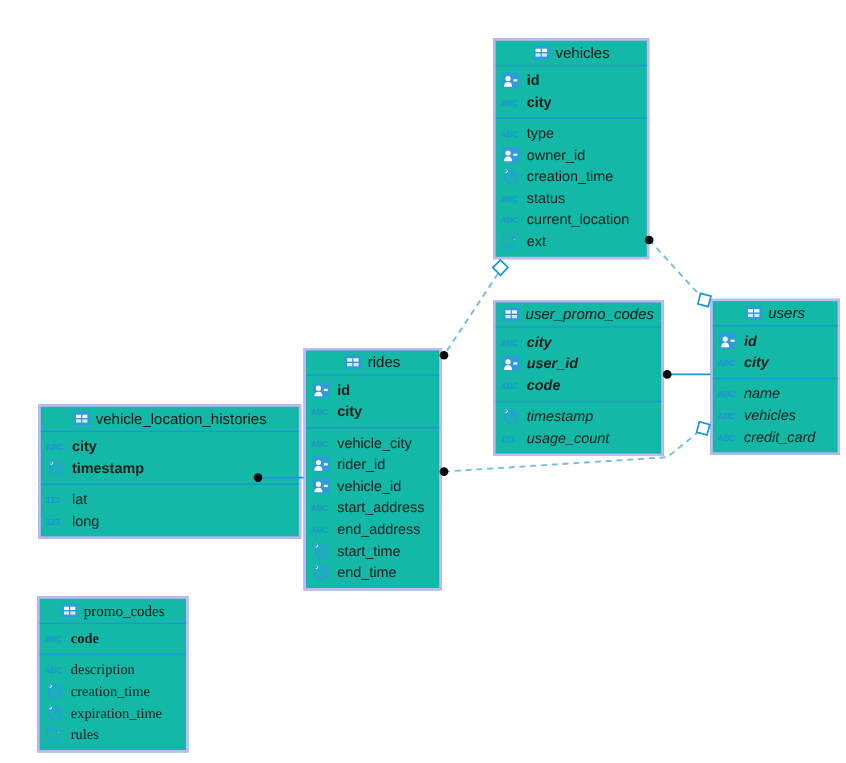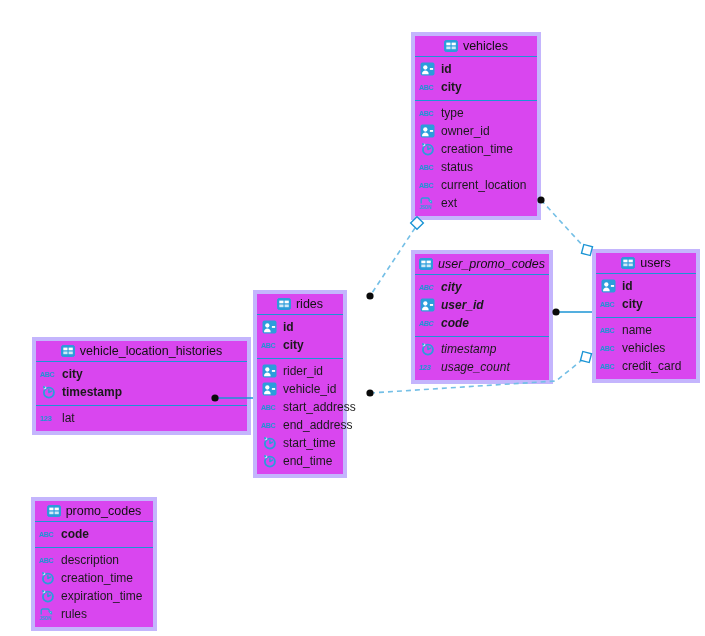--- a/index.html
+++ b/index.html
@@ -3,21 +3,21 @@
 <meta charset="utf-8">
 <style>
   html,body{margin:0;padding:0;}
   body{
     width:705px;height:636px;position:relative;background:#ffffff;
     font-family:"Liberation Sans","DejaVu Sans",sans-serif;
     overflow:hidden;
   }
   .canvas{position:absolute;inset:0;}
   .tbl{
-    position:absolute;background:#d946ef;border:4px solid #c4b5fd;
+    position:absolute;background:#14b8a6;border:2px solid #c4b5fd;
     box-sizing:border-box;z-index:2;
   }
   .tbl-header{
     display:flex;align-items:center;justify-content:center;gap:5px;
     height:20px;border-bottom:1.5px solid #1b95d5;
     font-size:12.5px;color:#111;padding:0 4px;white-space:nowrap;
   }
   .tbl-header svg{flex:0 0 auto;}
   .section{padding:3px 0 4px 0;}
   .section.keys{border-bottom:1.5px solid #1b95d5;}
@@ -222,21 +222,21 @@
         <div class="row">
           <span class="ic">
             <svg class="glyph" width="17" height="14">
               <use href="#i-num"></use>
             </svg>
           </span>
           <span class="col-name">usage_count</span>
         </div>
       </div>
     </div>
-  <div class="tbl" style="left:592px;top:249px;width:108px;">
+  <div class="tbl" style="left:592px;top:249px;width:108px;font-style:italic;">
       <div class="tbl-header">
         <svg class="glyph" width="14" height="12">
           <use href="#i-table"></use>
         </svg>
         <span>users</span>
       </div>
       <div class="section keys">
         <div class="row key">
           <span class="ic">
             <svg class="glyph" width="17" height="14">
@@ -274,21 +274,21 @@
         <div class="row">
           <span class="ic">
             <svg class="glyph" width="17" height="14">
               <use href="#i-abc"></use>
             </svg>
           </span>
           <span class="col-name">credit_card</span>
         </div>
       </div>
     </div>
-  <div class="tbl" style="left:253px;top:290px;width:94px;">
+  <div class="tbl" style="left:253px;top:290px;width:115px;">
       <div class="tbl-header">
         <svg class="glyph" width="14" height="12">
           <use href="#i-table"></use>
         </svg>
         <span>rides</span>
       </div>
       <div class="section keys">
         <div class="row key">
           <span class="ic">
             <svg class="glyph" width="17" height="14">
@@ -303,20 +303,28 @@
               <use href="#i-abc"></use>
             </svg>
           </span>
           <span class="col-name">city</span>
         </div>
       </div>
       <div class="section">
         <div class="row">
           <span class="ic">
             <svg class="glyph" width="17" height="14">
+              <use href="#i-abc"></use>
+            </svg>
+          </span>
+          <span class="col-name">vehicle_city</span>
+        </div>
+        <div class="row">
+          <span class="ic">
+            <svg class="glyph" width="17" height="14">
               <use href="#i-id"></use>
             </svg>
           </span>
           <span class="col-name">rider_id</span>
         </div>
         <div class="row">
           <span class="ic">
             <svg class="glyph" width="17" height="14">
               <use href="#i-id"></use>
             </svg>
@@ -384,23 +392,31 @@
       </div>
       <div class="section">
         <div class="row">
           <span class="ic">
             <svg class="glyph" width="17" height="14">
               <use href="#i-num"></use>
             </svg>
           </span>
           <span class="col-name">lat</span>
         </div>
-      </div>
-    </div>
-  <div class="tbl" style="left:31px;top:497px;width:126px;">
+        <div class="row">
+          <span class="ic">
+            <svg class="glyph" width="17" height="14">
+              <use href="#i-num"></use>
+            </svg>
+          </span>
+          <span class="col-name">long</span>
+        </div>
+      </div>
+    </div>
+  <div class="tbl" style="left:31px;top:497px;width:126px;font-family:Liberation Serif, serif;">
       <div class="tbl-header">
         <svg class="glyph" width="14" height="12">
           <use href="#i-table"></use>
         </svg>
         <span>promo_codes</span>
       </div>
       <div class="section keys">
         <div class="row key">
           <span class="ic">
             <svg class="glyph" width="17" height="14">

